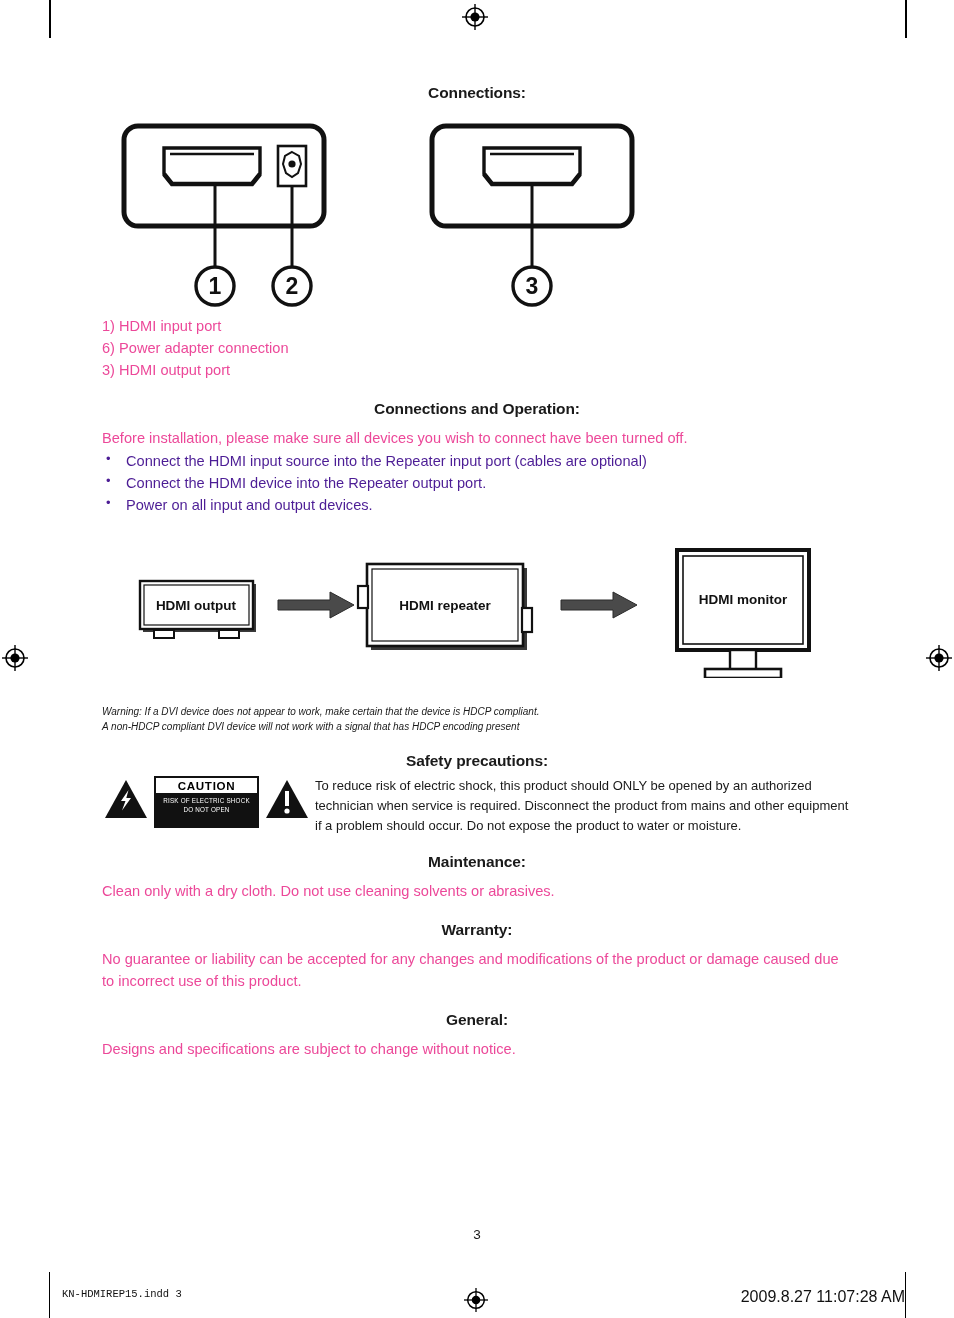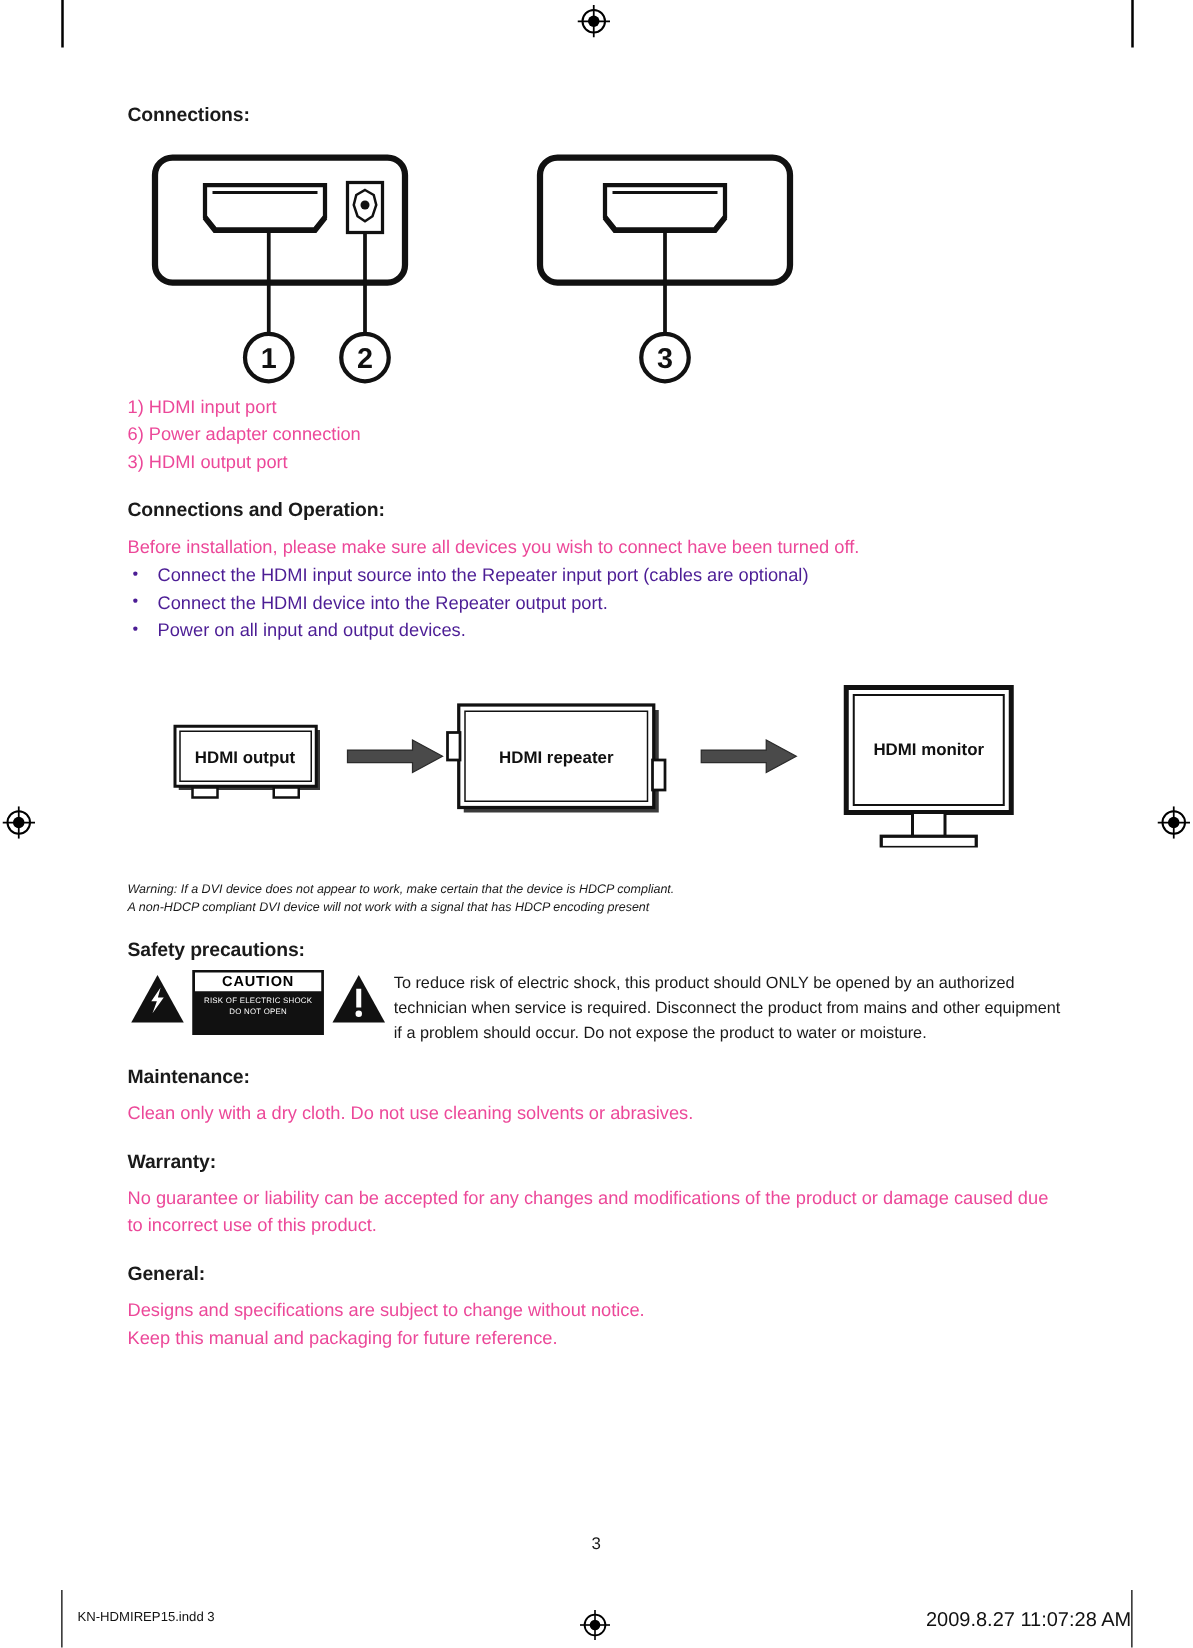--- a/index.html
+++ b/index.html
@@ -34,20 +34,21 @@
     top: 84px;
     width: 750px;
   }
 
   h2.section-title {
     font-size: 15.5px;
     font-weight: bold;
     margin: 0 0 4px 0;
     letter-spacing: -0.1px;
     color: #1a1a1a;
+    text-align: center;
   }
 
   p.body-text {
     font-size: 14.6px;
     line-height: 1.5;
     margin: 0;
     color: #ec4899;
   }
   .spacer-md { height: 18px; }
   .spacer-lg { height: 26px; }
@@ -169,20 +170,21 @@
   }
   .footer-rule-left { left: 49px; }
   .footer-rule-right { left: 905px; }
 
   .footer-left {
     position: absolute;
     left: 62px;
     top: 1288px;
     font-size: 10.5px;
     color: #111;
+    font-family: Liberation Mono, monospace;
   }
   .footer-right {
     position: absolute;
     right: 49px;
     top: 1288px;
     font-size: 16px;
     color: #111;
     text-align: right;
   }
   .footer-reg {
@@ -366,21 +368,20 @@
 
   <h2 class="section-title">Warranty:</h2>
   <div style="height:6px"></div>
   <p class="body-text">No guarantee or liability can be accepted for any changes and modifications of the product or damage caused due to incorrect use of this product.</p>
 
   <div class="spacer-md"></div>
 
   <h2 class="section-title">General:</h2>
   <div style="height:6px"></div>
   <p class="body-text">Designs and specifications are subject to change without notice.</p>
-  <p class="body-text">Keep this manual and packaging for future reference.</p>
 
 </div>
 
 <div class="page-number">3</div>
 
 <div class="footer-rule-left"></div>
 <div class="footer-rule-right"></div>
 
 <div class="footer-left">KN-HDMIREP15.indd   3</div>
 <div class="footer-right">2009.8.27   11:07:28 AM</div>

